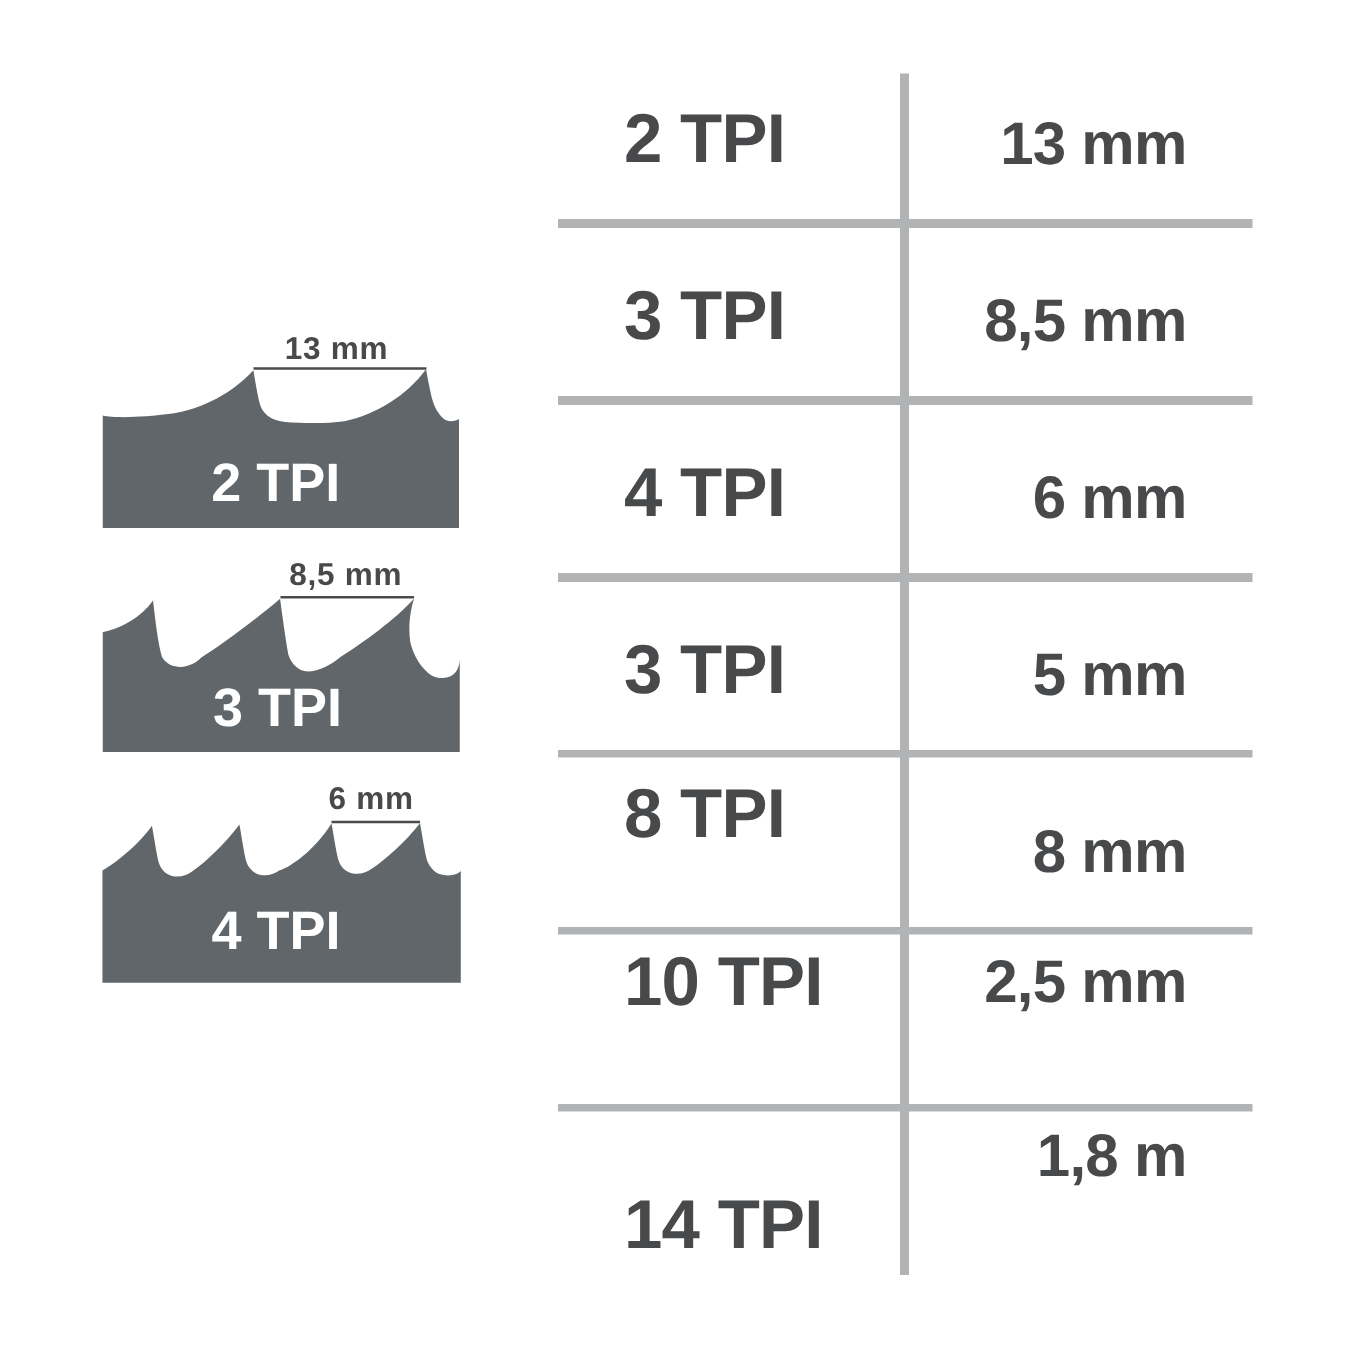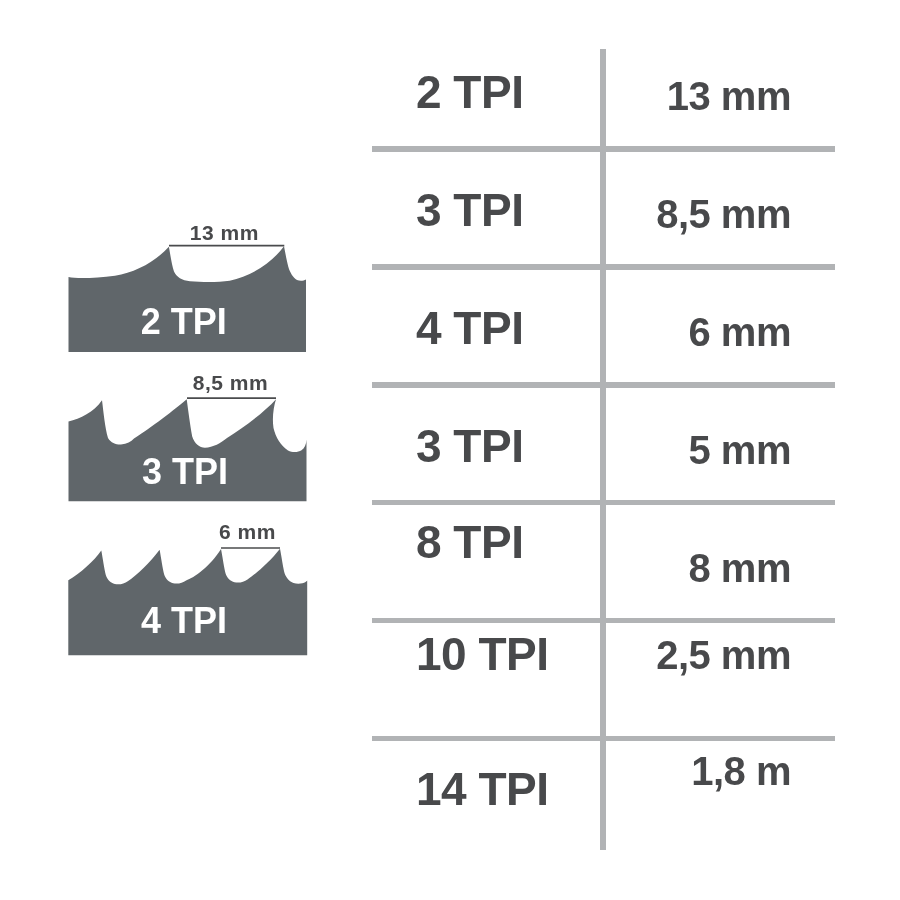--- a/index.html
+++ b/index.html
@@ -21,21 +21,21 @@
   <div class="hl" style="top:499.9px"></div>
   <div class="hl" style="top:617.8px"></div>
   <div class="hl" style="top:735.7px"></div>
 
   <div class="lt" style="top:69.3px">2 TPI</div>
   <div class="lt" style="top:187.2px">3 TPI</div>
   <div class="lt" style="top:305.1px">4 TPI</div>
   <div class="lt" style="top:423.0px">3 TPI</div>
   <div class="lt" style="top:519px">8 TPI</div>
   <div class="lt" style="top:631px">10 TPI</div>
-  <div class="lt" style="top:766px">14 TPI</div>
+  <div class="lt" style="top:793px">14 TPI</div>
 
   <div class="rt" style="top:75.9px">13 mm</div>
   <div class="rt" style="top:193.8px">8,5 mm</div>
   <div class="rt" style="top:311.7px">6 mm</div>
   <div class="rt" style="top:429.6px">5 mm</div>
   <div class="rt" style="top:547.5px">8 mm</div>
   <div class="rt" style="top:635px">2,5 mm</div>
   <div class="rt" style="top:751px">1,8 m</div>
 
   <svg width="900" height="900" viewBox="0 0 900 900" style="position:absolute;left:0;top:0;" xmlns="http://www.w3.org/2000/svg">

